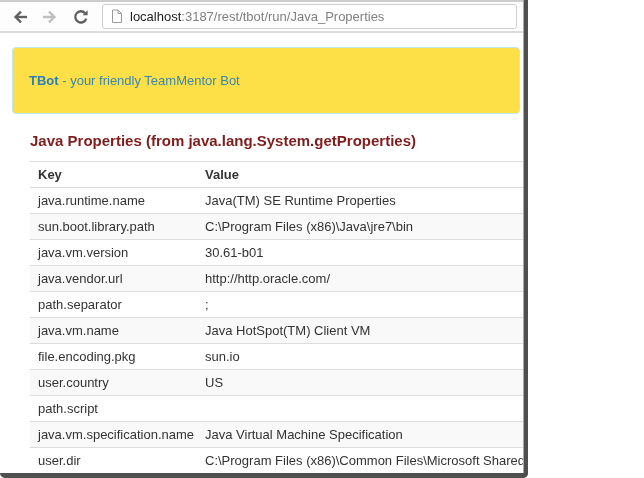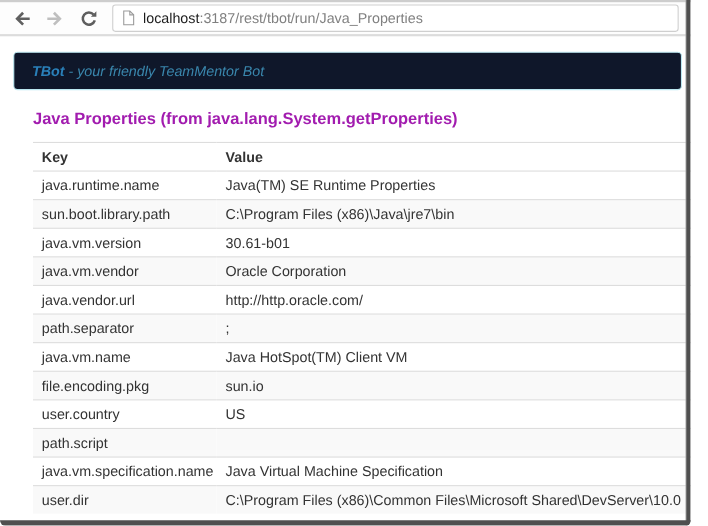--- a/index.html
+++ b/index.html
@@ -1,21 +1,21 @@
 <!DOCTYPE html>
 <html><head>
 <meta charset="utf-8">
 <style>
   * { box-sizing: border-box; }
   html, body { margin: 0; padding: 0; background: #ffffff; }
   body { font-family: "Liberation Sans", sans-serif; }
 
   .window {
     position: relative;
-    width: 628px;
+    width: 528px;
     height: 478px;
     background: #ffffff;
     overflow: hidden;
   }
 
   
   .frame-top {
     position: absolute; top: 0; left: 0; width: 100%; height: 2px;
     background: #cdcdcd; z-index: 20;
   }
@@ -49,35 +49,34 @@
   }
   .omnibox .page-icon { margin-right: 7px; flex: 0 0 auto; display:flex; }
   .url { font-size: 13px; color: #808080; }
   .url .host { color: #1c1c1c; }
 
   
   .page { padding: 0; }
 
   .alert-banner {
     margin: 14px 8px 0 12px;
-    background: #0f172a;
+    background: #fde047;
     border: 1px solid #bce8f1;
     border-radius: 4px;
-    padding: 9px 16px;
+    padding: 25px 16px;
     font-size: 13px;
     color: #3a87ad;
-    font-style: italic;
   }
   .alert-banner .brand { color: #2a80b9; font-weight: bold; cursor: pointer; }
 
   .page-title {
     margin: 18px 10px 12px 30px;
     font-size: 15px;
     font-weight: bold;
-    color: #a21caf;
+    color: #7f1d1d;
   }
 
   table.props {
     border-collapse: collapse;
     margin: 0 10px 0 30px;
     width: 600px;
     font-size: 13px;
     color: #333333;
     table-layout: fixed;
   }
@@ -162,24 +161,20 @@
   <tr>
     <td>sun.boot.library.path</td>
     <td>C:\Program Files (x86)\Java\jre7\bin</td>
   </tr>
 
   <tr>
     <td>java.vm.version</td>
     <td>30.61-b01</td>
   </tr>
 
-  <tr>
-    <td>java.vm.vendor</td>
-    <td>Oracle Corporation</td>
-  </tr>
 
   <tr>
     <td>java.vendor.url</td>
     <td>http://http.oracle.com/</td>
   </tr>
 
   <tr>
     <td>path.separator</td>
     <td>;</td>
   </tr>

